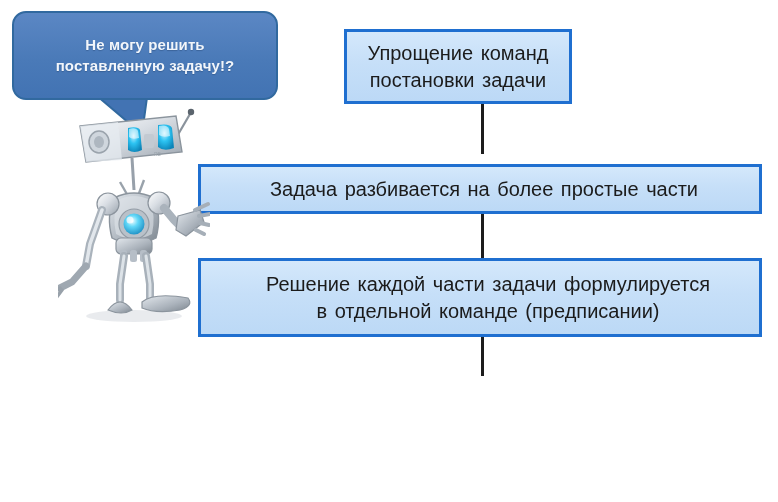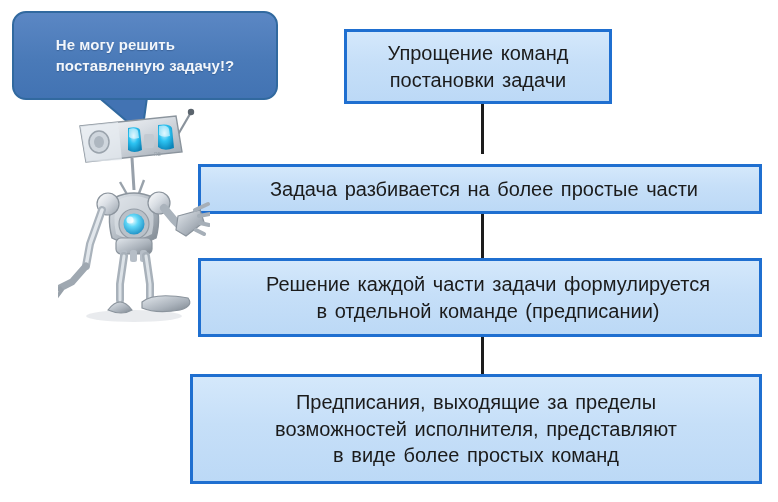--- a/index.html
+++ b/index.html
@@ -32,20 +32,21 @@
     display: flex;
     align-items: center;
     justify-content: center;
     z-index: 6;
   }
   .bubble-text {
     color: #f2f6fb;
     font-size: 15px;
     font-weight: bold;
     line-height: 1.38;
+    text-align: center;
     letter-spacing: 0.1px;
     white-space: pre-line;
     text-shadow: 0 1px 1px rgba(25,55,95,0.35);
   }
   .bubble-tail-inner {
     position: absolute;
     left: 88px;
     top: 90px;
     width: 62px;
     height: 46px;
@@ -75,21 +76,21 @@
   }
   .flow-text {
     color: #1b1b1b;
     font-size: 19px;
     line-height: 1.34;
     text-align: center;
     white-space: pre-line;
     padding: 0 8px;
     word-spacing: 2px;
   }
-  #box1 { left: 344px; top: 29px;  width: 268px; height: 75px; }
+  #box1 { left: 344px; top: 29px;  width: 228px; height: 75px; }
   #box2 { left: 198px; top: 164px; width: 564px; height: 50px; padding-left: 8px; }
   #box3 { left: 198px; top: 258px; width: 564px; height: 79px; padding-left: 16px; }
   #box4 { left: 190px; top: 374px; width: 572px; height: 110px; }
 
   #box1 .flow-text { font-size: 20px; }
   #box2 .flow-text { font-size: 20px; }
   #box3 .flow-text { font-size: 20px; }
   #box4 .flow-text { font-size: 20px; }
 
   
@@ -218,19 +219,14 @@
 
   <div class="flow-box" id="box2">
     <div class="flow-text">Задача разбивается на более простые части</div>
   </div>
 
   <div class="flow-box" id="box3">
     <div class="flow-text">Решение каждой части задачи формулируется
 в отдельной команде (предписании)</div>
   </div>
 
-  <div class="flow-box" id="box4">
-    <div class="flow-text">Предписания, выходящие за пределы
-возможностей исполнителя, представляют
-в виде более простых команд</div>
-  </div>
 
 </div>
 
 </body></html>

